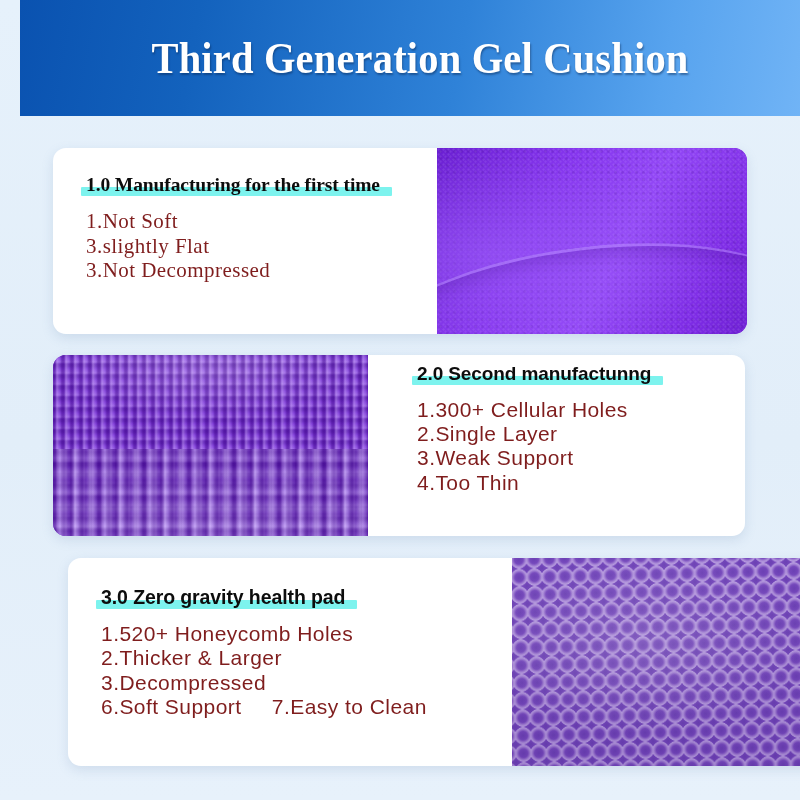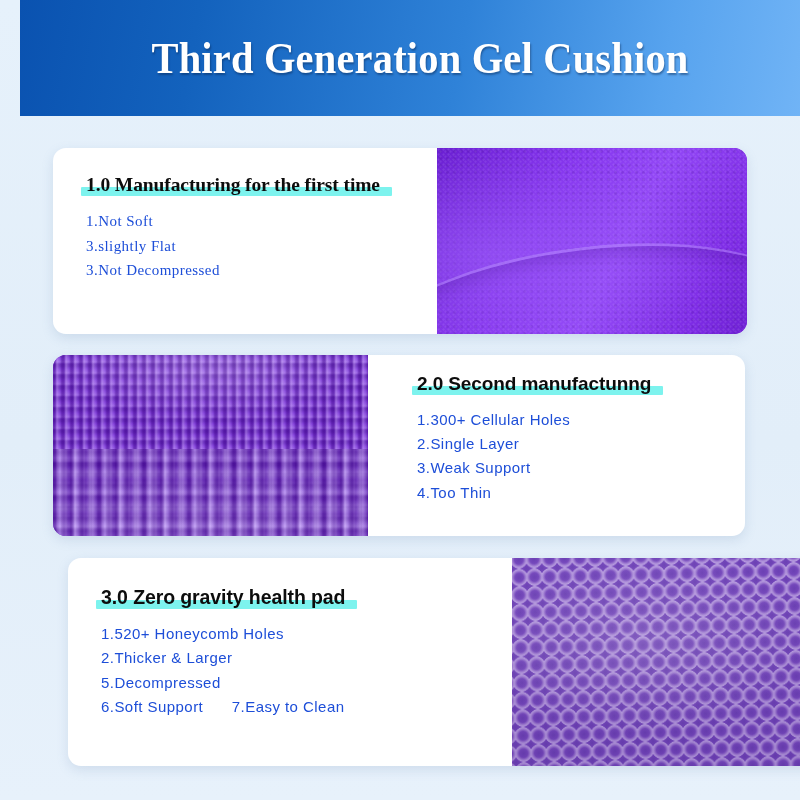--- a/index.html
+++ b/index.html
@@ -61,21 +61,21 @@
   .card-1 { left: 53px; top: 148px;  width: 694px; height: 186px; font-family: Liberation Serif, serif; }
   .card-2 { left: 53px; top: 355px;  width: 692px; height: 181px; }
   .card-3 { left: 68px; top: 558px;  width: 754px; height: 208px; }
 
   .card-text {
     position: relative;
     box-sizing: border-box;
     flex: 1 1 auto;
     padding: 26px 0 0 33px;
   }
-  .card-2 .card-text { padding-left: 49px; padding-top: 18px; }
+  .card-2 .card-text { padding-left: 49px; padding-top: 8px; }
   .card-3 .card-text { padding-top: 28px; padding-left: 33px; }
 
   .heading-wrap {
     position: relative;
     display: inline-block;
     margin-bottom: 13px;
   }
   .heading-hl {
     position: absolute;
     left: -5px;
@@ -95,23 +95,23 @@
     white-space: nowrap;
   }
   .card-2 .heading-text { font-size: 19px; }
 
   .feature-list {
     margin: 0;
     padding: 0;
     list-style: none;
   }
   .feature-list li {
-    font-size: 15px;
+    font-size: 21px;
     line-height: 24.6px;
-    color: #1d4ed8;
+    color: #7f1d1d;
     letter-spacing: 0.45px;
     white-space: nowrap;
   }
   .card-2 .feature-list li { line-height: 24.2px; }
   .card-3 .feature-list li { line-height: 24.3px; }
   .li-second {
     display: inline-block;
     margin-left: 24px;
   }
 
@@ -288,21 +288,21 @@
         <span class="heading-text">3.0 Zero gravity health pad</span>
       </div>
       <ul class="feature-list">
         <li>
           <span>1.520+ Honeycomb Holes</span>
         </li>
         <li>
           <span>2.Thicker &amp; Larger</span>
         </li>
         <li>
-          <span>5.Decompressed</span>
+          <span>3.Decompressed</span>
         </li>
         <li>
           <span>6.Soft Support</span>
           <span class="li-second">7.Easy to Clean</span>
         </li>
       </ul>
     </div>
     <div class="card-img">
       <div class="tex-honeycomb"></div>
     </div>

